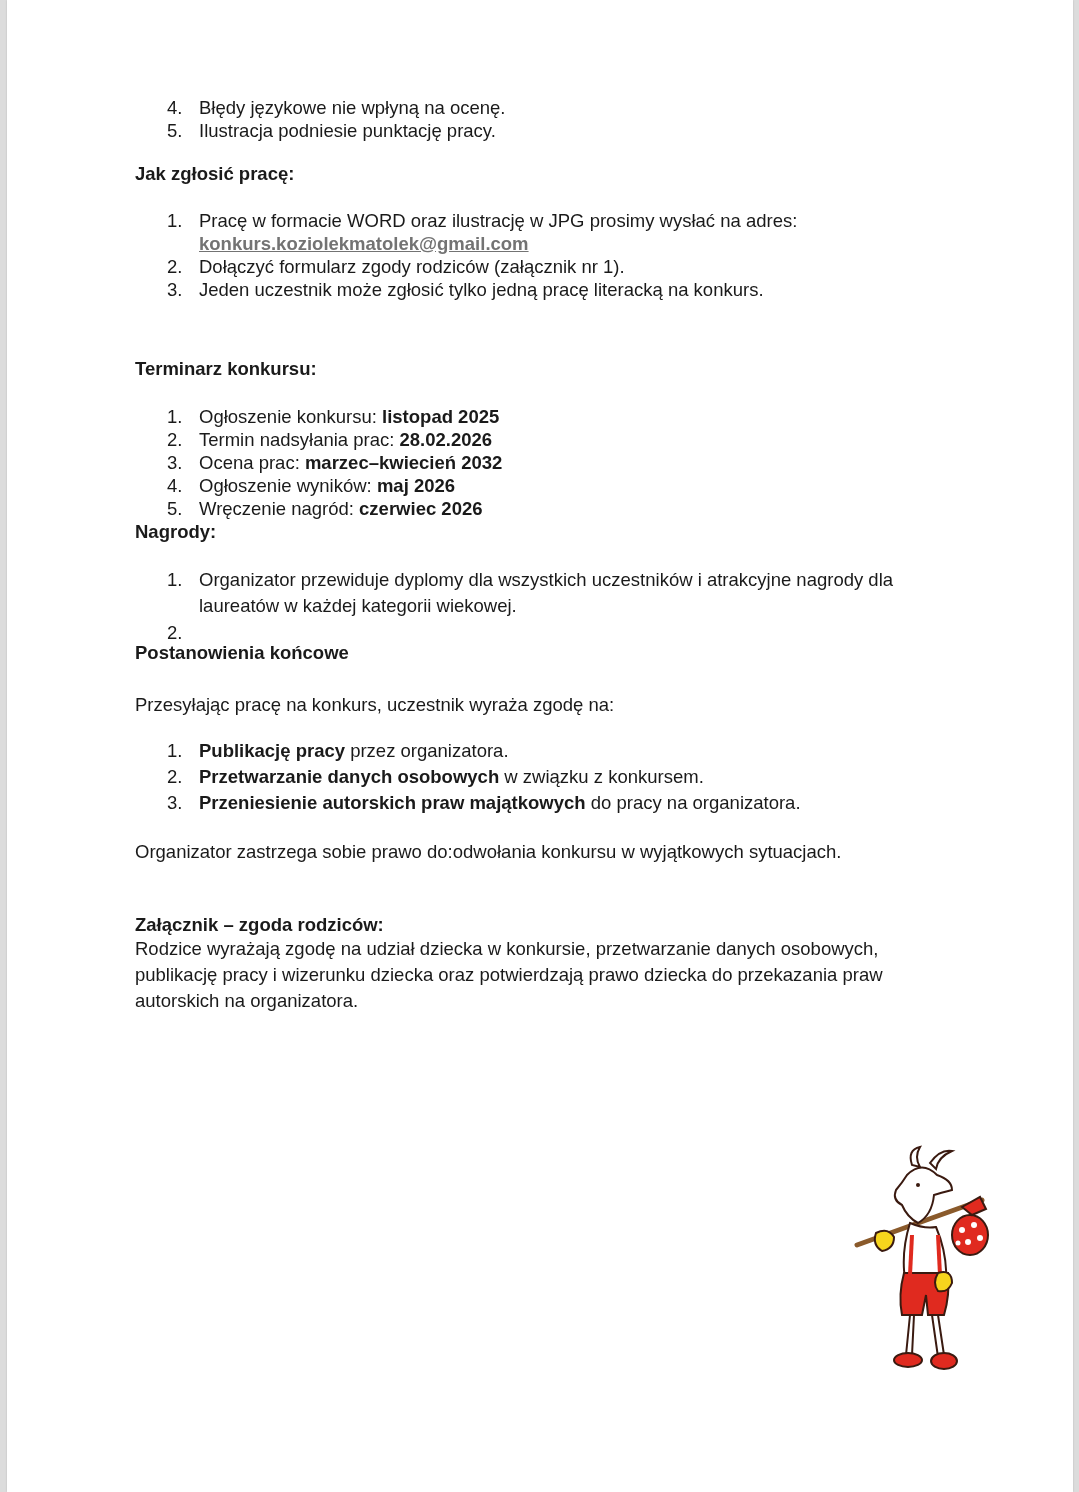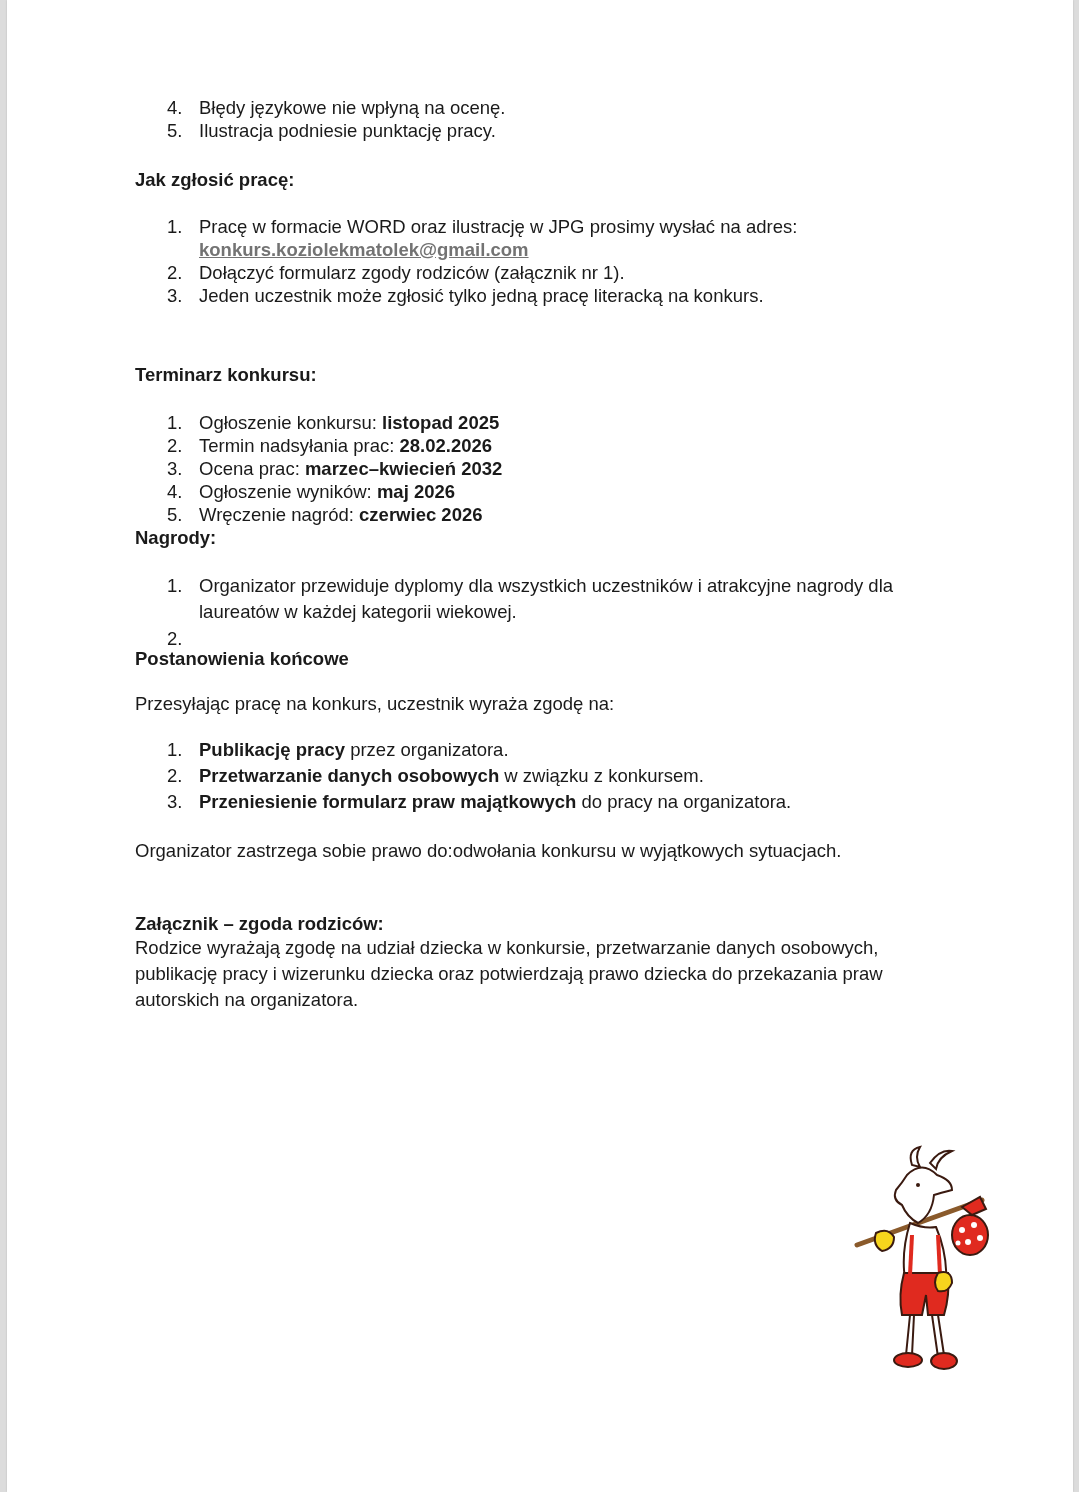--- a/index.html
+++ b/index.html
@@ -28,21 +28,21 @@
 <body>
 
 <div class="page">
   <div class="content">
 
     <ol>
       <li><span class="num">4.</span><span>Błędy językowe nie wpłyną na ocenę.</span></li>
       <li><span class="num">5.</span><span>Ilustracja podniesie punktację pracy.</span></li>
     </ol>
 
-    <h3 style="margin-top:26px">Jak zgłosić pracę:</h3>
+    <h3 style="margin-top:20px">Jak zgłosić pracę:</h3>
     <ol style="margin-top:24px">
       <li><span class="num">1.</span><span>Pracę w formacie WORD oraz ilustrację w JPG prosimy wysłać na adres:</span><br><a class="email" href="#">konkurs.koziolekmatolek@gmail.com</a></li>
       <li><span class="num">2.</span><span>Dołączyć formularz zgody rodziców (załącznik nr 1).</span></li>
       <li><span class="num">3.</span><span>Jeden uczestnik może zgłosić tylko jedną pracę literacką na konkurs.</span></li>
     </ol>
 
     <h3 style="margin-top:56px">Terminarz konkursu:</h3>
     <ol style="margin-top:25px">
       <li><span class="num">1.</span><span>Ogłoszenie konkursu: </span><b>listopad 2025</b></li>
       <li><span class="num">2.</span><span>Termin nadsyłania prac: </span><b>28.02.2026</b></li>
@@ -51,25 +51,25 @@
       <li><span class="num">5.</span><span>Wręczenie nagród: </span><b>czerwiec 2026</b></li>
     </ol>
 
     <h3 style="">Nagrody:</h3>
     <ol style="margin-top:24px">
       <li style="line-height:26px"><span class="num">1.</span><span>Organizator przewiduje dyplomy dla wszystkich uczestników i atrakcyjne nagrody dla laureatów w każdej kategorii wiekowej.</span></li>
       <li style="margin-top:2px"><span class="num">2.</span></li>
     </ol>
 
     <h3 style="margin-top:22px">Postanowienia końcowe</h3>
-    <p style="margin-top:22px">Przesyłając pracę na konkurs, uczestnik wyraża zgodę na:</p>
+    <p style="margin-top:29px">Przesyłając pracę na konkurs, uczestnik wyraża zgodę na:</p>
     <ol style="margin-top:22px">
       <li style="line-height:26px"><span class="num">1.</span><b>Publikację pracy</b><span> przez organizatora.</span></li>
       <li style="line-height:26px"><span class="num">2.</span><b>Przetwarzanie danych osobowych</b><span> w związku z konkursem.</span></li>
-      <li style="line-height:26px"><span class="num">3.</span><b>Przeniesienie formularz praw majątkowych</b><span> do pracy na organizatora.</span></li>
+      <li style="line-height:26px"><span class="num">3.</span><b>Przeniesienie autorskich praw majątkowych</b><span> do pracy na organizatora.</span></li>
     </ol>
 
     <p style="margin-top:24px">Organizator zastrzega sobie prawo do:odwołania konkursu w wyjątkowych sytuacjach.</p>
 
     <h3 style="margin-top:50px">Załącznik – zgoda rodziców:</h3>
     <p style="line-height:26px; width:810px">Rodzice wyrażają zgodę na udział dziecka w konkursie, przetwarzanie danych osobowych, publikację pracy i wizerunku dziecka oraz potwierdzają prawo dziecka do przekazania praw autorskich na organizatora.</p>
   </div>
 
   <svg class="mascot" viewBox="0 0 150 230">
 

